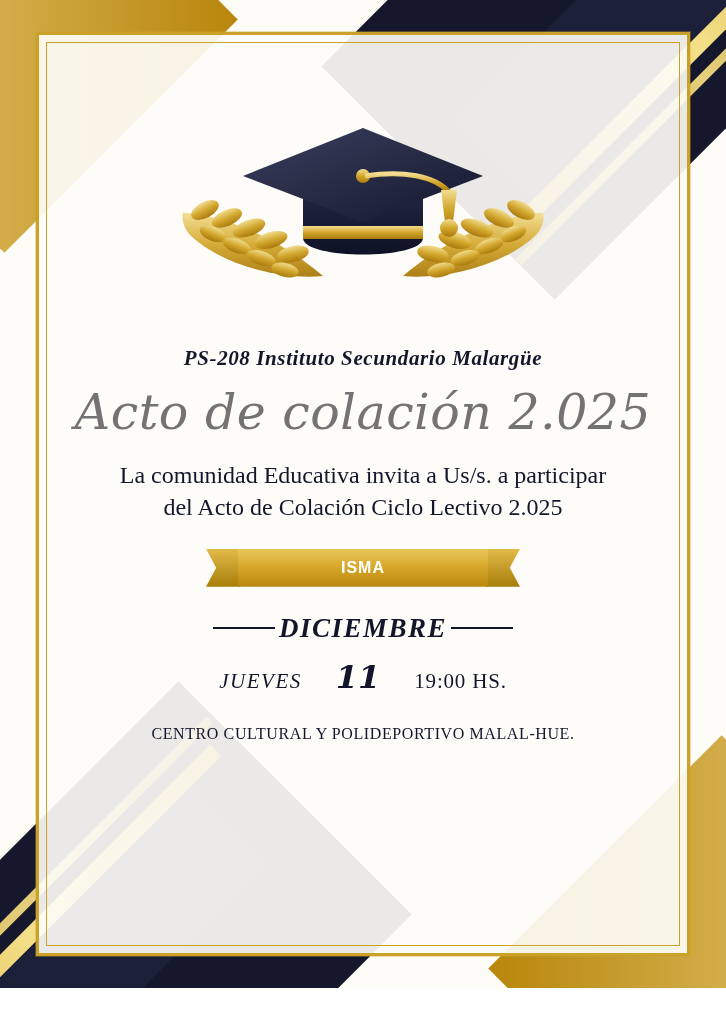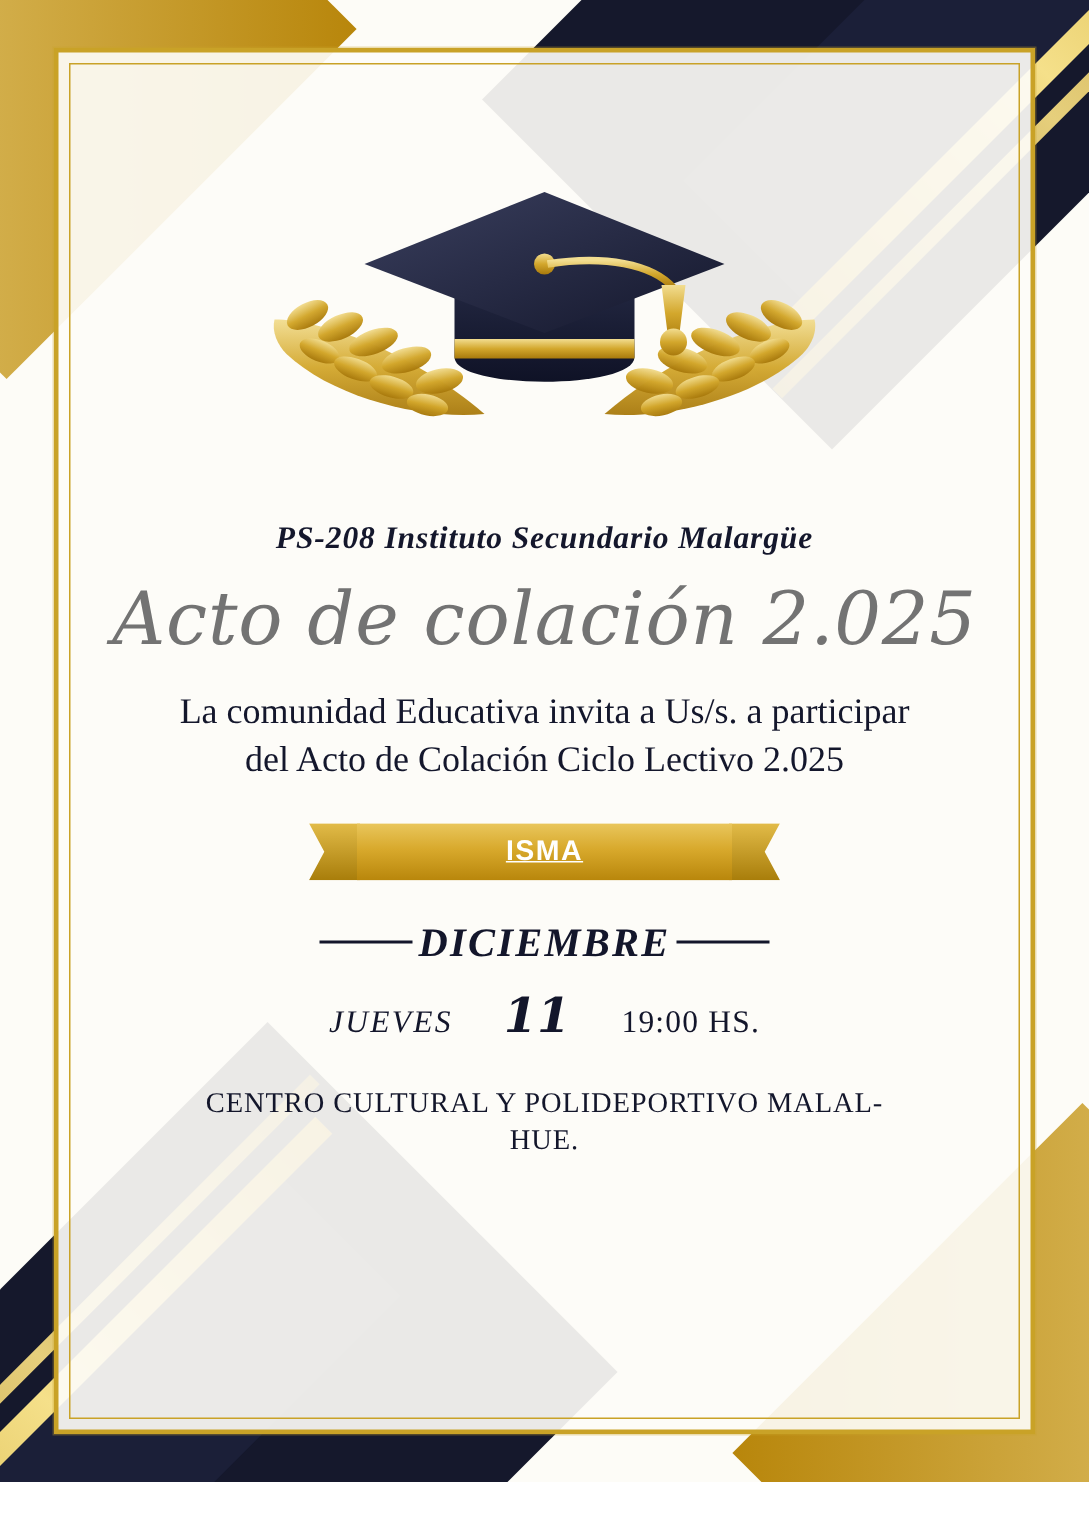--- a/index.html
+++ b/index.html
@@ -161,24 +161,23 @@
   }
   .ribbon-body {
     position: absolute;
     inset: 0;
     background: linear-gradient(180deg,#e9c65c 0%,#d8a92c 45%,#b8860b 100%);
     clip-path: polygon(0 0, 100% 0, 100% 100%, 0 100%);
     display: flex;
     align-items: center;
     justify-content: center;
     color: #ffffff;
-    font-size: 19px;
+    font-size: 16px;
     font-weight: bold;
     letter-spacing: 1px;
-    text-decoration: underline;
   }
   .ribbon-tail-l, .ribbon-tail-r {
     position: absolute;
     top: 0;
     width: 34px;
     height: 38px;
     background: linear-gradient(180deg,#e2bb48,#a87d0a);
   }
   .ribbon-tail-l {
     left: -32px;
@@ -231,21 +230,21 @@
     font-weight: bold;
   }
   .time {
     font-size: 21px;
     letter-spacing: 0.8px;
   }
 
   .venue {
     margin-top: 28px;
     font-family: "Liberation Serif", serif;
-    font-size: 19px;
+    font-size: 16px;
     line-height: 1.3;
     letter-spacing: 0.6px;
     color: #13162b;
     max-width: 470px;
   }
 </style>
 </head>
 <body>
 
 <div id="invite">

